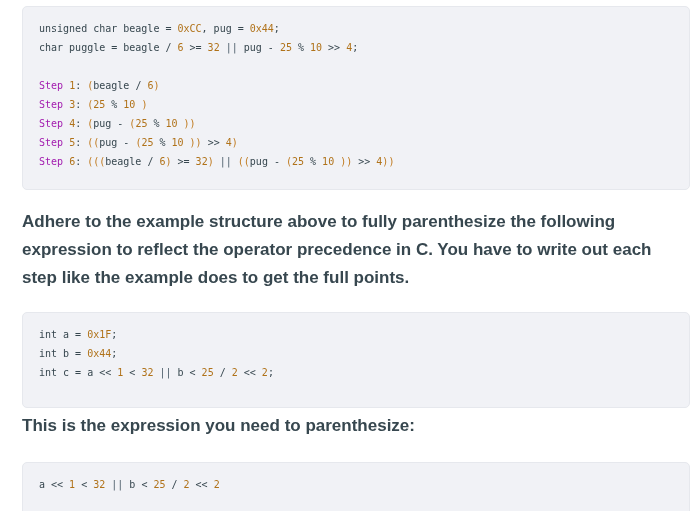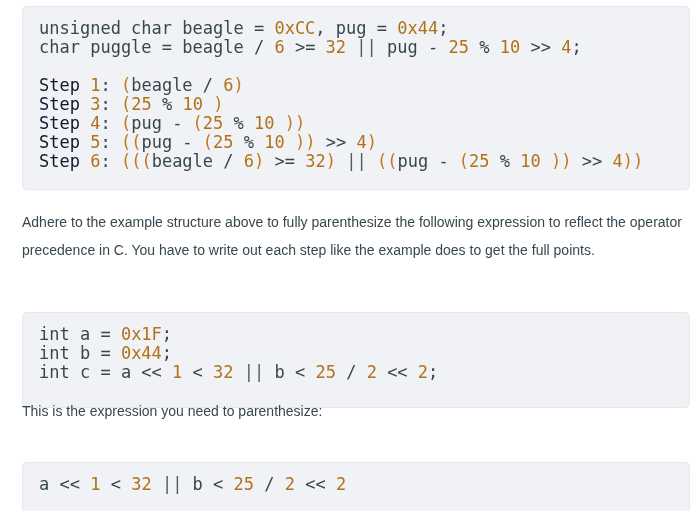--- a/index.html
+++ b/index.html
@@ -33,56 +33,57 @@
     box-sizing: border-box;
     background: #f1f2f6;
     border: 1px solid #e6e8ed;
     border-radius: 5px;
     padding: 12px 0 12px 0;
   }
   .codeblock pre {
     margin: 0;
     padding: 0 16px;
     font-family: "DejaVu Sans Mono", "Liberation Mono", monospace;
-    font-size: 17px;
+    font-size: 10px;
     line-height: 19px;
     color: #37474f;
     white-space: pre;
     overflow: hidden;
   }
   .codeline {
     display: block;
     white-space: pre;
   }
 
   
   .tok-plain  { color: #37474f; }
   .tok-num    { color: #b07219; }
   .tok-hex    { color: #b07219; }
   .tok-paren  { color: #c07b20; }
-  .tok-step   { color: #0f172a; }
+  .tok-step   { color: #a21caf; }
   .tok-punct  { color: #37474f; }
   .tok-or     { color: #4a5b68; }
 
   
   .prose {
     position: absolute;
     left: 22px;
     width: 668px;
     font-family: "Liberation Sans", sans-serif;
-    font-size: 14px;
+    font-size: 17px;
     line-height: 28px;
     color: #37474f;
+    font-weight: bold;
   }
 
   
   #block-example      { top: 6px;   height: 184px; }
   #para-instructions  { top: 208px; }
   #block-problem      { top: 312px; height: 96px; }
-  #para-expression    { top: 397px; }
+  #para-expression    { top: 412px; }
   #block-expression   { top: 462px; height: 60px; }
 </style>
 </head>
 <body>
 
 <div class="page">
 
   <div class="codeblock" id="block-example">
     <pre><span class="codeline"><span class="tok-plain">unsigned char beagle = </span><span class="tok-hex">0xCC</span><span class="tok-plain">, pug = </span><span class="tok-hex">0x44</span><span class="tok-punct">;</span>
 </span><span class="codeline"><span class="tok-plain">char puggle = beagle / </span><span class="tok-num">6</span><span class="tok-plain"> &gt;= </span><span class="tok-num">32</span><span class="tok-plain"> </span><span class="tok-or">||</span><span class="tok-plain"> pug - </span><span class="tok-num">25</span><span class="tok-plain"> % </span><span class="tok-num">10</span><span class="tok-plain"> &gt;&gt; </span><span class="tok-num">4</span><span class="tok-punct">;</span>

